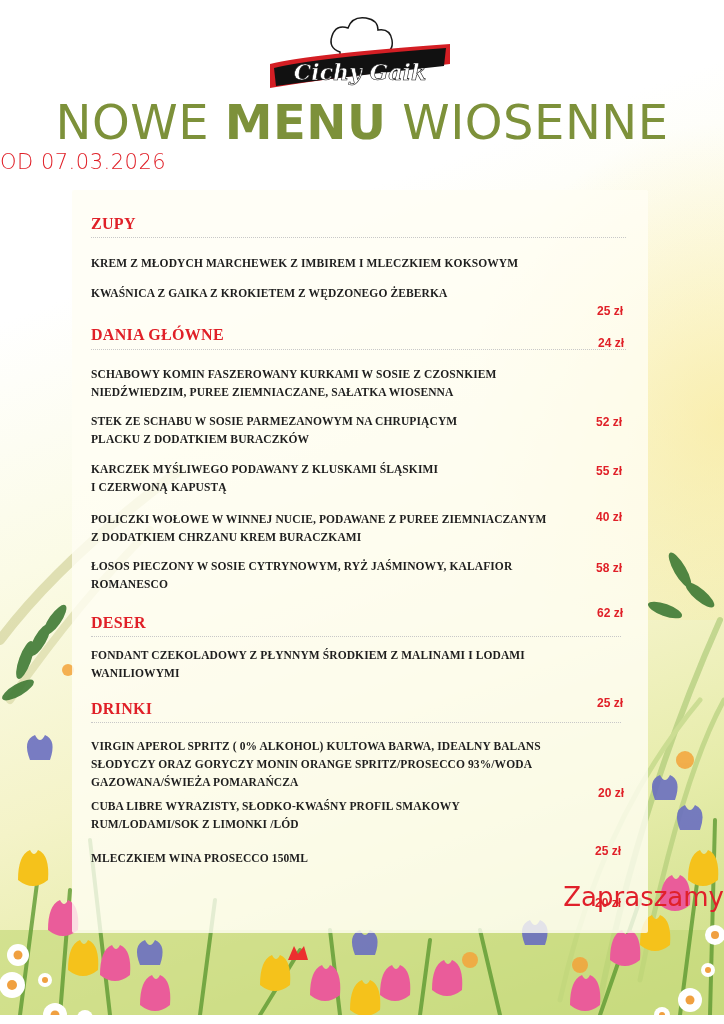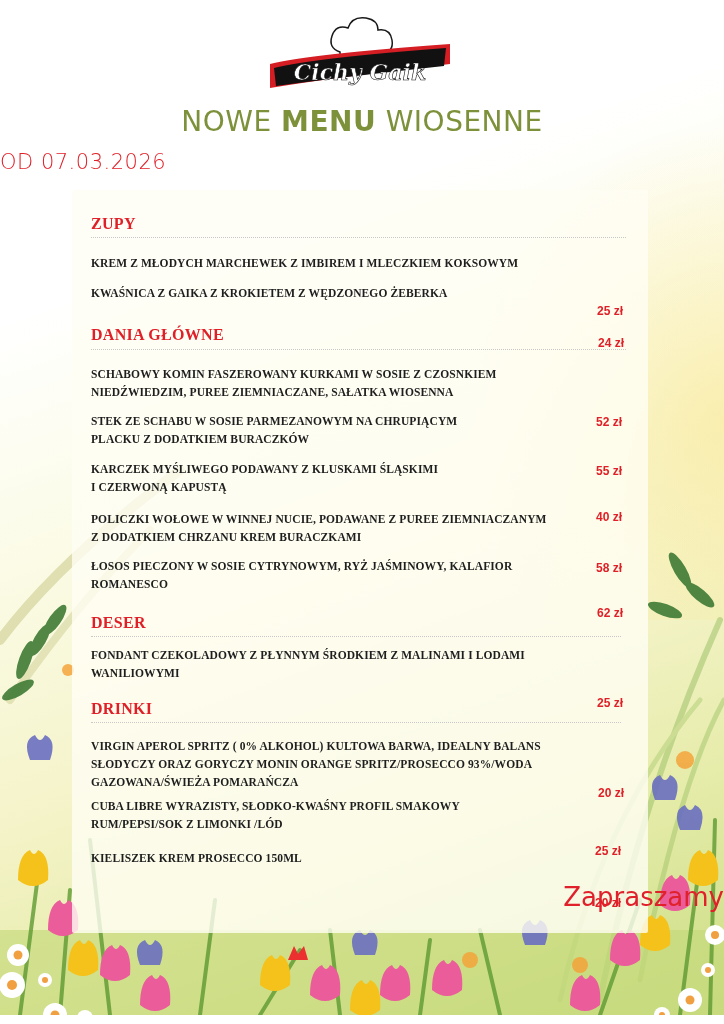--- a/index.html
+++ b/index.html
@@ -17,21 +17,21 @@
   }
   .bottom-strip { position:absolute; left:0; bottom:0; width:724px; height:9px; background:#ffffff; }
   .card {
     position:absolute; left:72px; top:190px; width:576px; height:743px;
     background: rgba(255,254,244,0.80);
     border-radius:2px;
   }
   .logo { position:absolute; left:262px; top:14px; width:196px; height:80px; }
   .title {
     position:absolute; left:0; top:100px; width:724px; text-align:center;
-    font-family: "DejaVu Sans", sans-serif; font-size:28px; color:#7d913a;
+    font-family: "DejaVu Sans", sans-serif; font-size:48px; color:#7d913a;
     letter-spacing:0.5px; line-height:44px; font-weight:normal;
   }
   .title b { font-weight:bold; }
   .subtitle {
     position:absolute; left:0; top:148px; width:724px; text-align:left;
     font-family: "DejaVu Sans", sans-serif; font-size:21px; color:#e02028; line-height:28px;
     font-weight:300; letter-spacing:0.5px;
   }
   .section-title {
     position:absolute; left:91px; font-size:16px; font-weight:bold; color:#e02028;
@@ -222,21 +222,21 @@
 <div class="section-title" style="top:690px">DRINKI</div>
 <div class="sep" style="top:722px;width:530px"></div>
 <div class="item" style="top:737px">
     <span class="line">VIRGIN APEROL SPRITZ ( 0% ALKOHOL) KULTOWA BARWA, IDEALNY BALANS</span>
     <span class="line">SŁODYCZY ORAZ GORYCZY MONIN ORANGE SPRITZ/PROSECCO 93%/WODA</span>
     <span class="line">GAZOWANA/ŚWIEŻA POMARAŃCZA</span>
   </div>
 <div class="price" style="left:598px;top:738px">20 zł</div>
 <div class="item" style="top:797px">
     <span class="line">CUBA LIBRE WYRAZISTY, SŁODKO-KWAŚNY PROFIL SMAKOWY</span>
-    <span class="line">RUM/PEPSI/SOK Z LIMONKI /LÓD</span>
+    <span class="line">RUM/LODAMI/SOK Z LIMONKI /LÓD</span>
   </div>
 <div class="price" style="left:595px;top:796px">25 zł</div>
 <div class="item" style="top:849px">
-    <span class="line">KIELISZEK KREM PROSECCO 150ML</span>
+    <span class="line">MLECZKIEM WINA PROSECCO 150ML</span>
   </div>
 <div class="price" style="left:595px;top:848px">20 zł</div>
 
 <div class="footer">Zapraszamy</div>
 
 </body></html>

